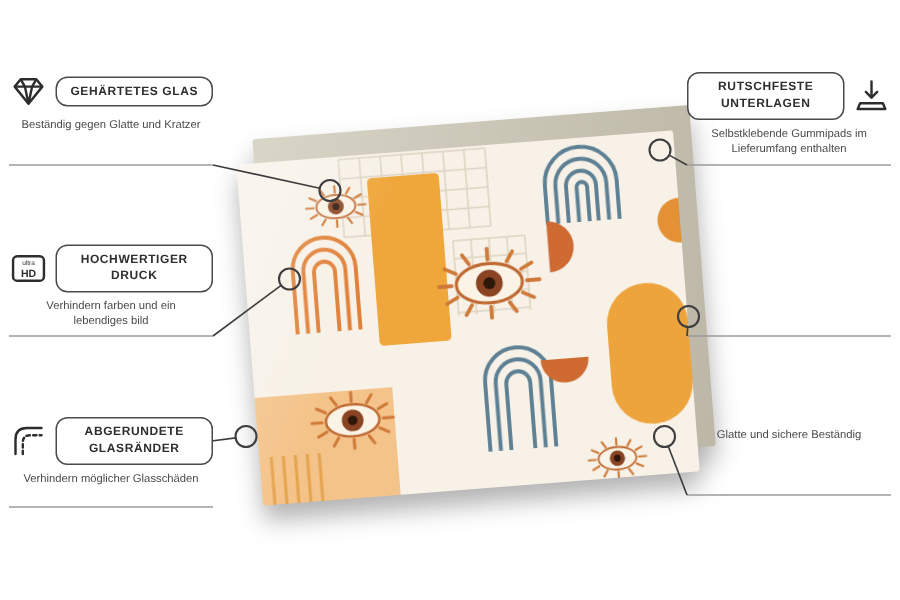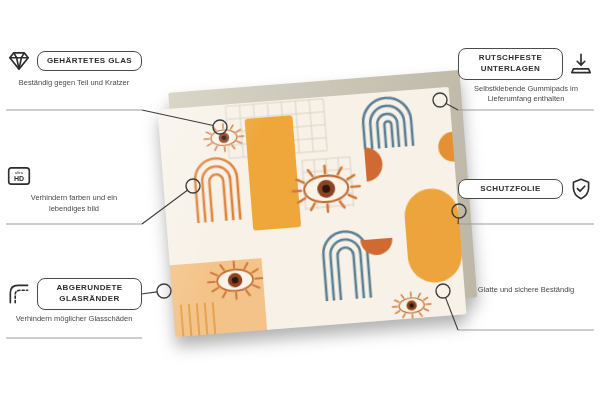--- a/index.html
+++ b/index.html
@@ -145,32 +145,33 @@
   <div class="callout left" style="top:48px">
     <div class="row">
       <span class="icon">
         <svg viewBox="0 0 24 24" fill="none" stroke="#2d2d2d" stroke-width="1.5" stroke-linejoin="round">
           <path d="M7.2 4.5 H16.8 L20.5 9 L12 19.5 L3.5 9 Z"></path>
           <path d="M3.5 9 H20.5 M7.2 4.5 L9.8 9 L12 19.5 M16.8 4.5 L14.2 9 L12 19.5"></path>
         </svg>
       </span>
       <span class="title-box">GEHÄRTETES GLAS</span>
     </div>
-    <div class="desc">Beständig gegen Teil und Kratzer</div>
+    <div class="desc">Beständig gegen Glatte und Kratzer</div>
   </div>
 
   <div class="callout left" style="top:163px">
     <div class="row">
       <span class="icon">
         <svg viewBox="0 0 24 24" fill="none" stroke="#2d2d2d" stroke-width="1.5">
           <rect x="2.5" y="4.5" width="19" height="15" rx="2.5"></rect>
           <text x="12" y="10" font-size="4" text-anchor="middle" fill="#2d2d2d" stroke="none">ultra</text>
           <text x="12" y="17" font-size="6.5" font-weight="bold" text-anchor="middle" fill="#2d2d2d" stroke="none">HD</text>
         </svg>
       </span>
+      <span class="title-box">HOCHWERTIGER DRUCK</span>
     </div>
     <div class="desc">Verhindern farben und ein lebendiges bild</div>
   </div>
 
   <div class="callout right" style="top:48px">
     <div class="row">
       <span class="title-box">RUTSCHFESTE UNTERLAGEN</span>
       <span class="icon">
         <svg viewBox="0 0 24 24" fill="none" stroke="#2d2d2d" stroke-width="1.5" stroke-linejoin="round" stroke-linecap="round">
           <path d="M12 3 V13 M8.5 9.5 L12 13 L15.5 9.5"></path>
@@ -188,28 +189,19 @@
           <path d="M4 20 V11 Q4 4 11 4 H20"></path>
           <path d="M8.5 20 V13 Q8.5 8.5 13 8.5 H20" stroke-dasharray="2 2"></path>
         </svg>
       </span>
       <span class="title-box">ABGERUNDETE GLASRÄNDER</span>
     </div>
     <div class="desc">Verhindern möglicher Glasschäden</div>
   </div>
 
   <div class="callout right" style="top:176px">
-    <div class="row">
-      <span class="title-box">SCHUTZFOLIE</span>
-      <span class="icon">
-        <svg viewBox="0 0 24 24" fill="none" stroke="#2d2d2d" stroke-width="1.5" stroke-linejoin="round" stroke-linecap="round">
-          <path d="M12 3 L19 5.8 V11 C19 15.8 16.2 18.8 12 21 C7.8 18.8 5 15.8 5 11 V5.8 Z"></path>
-          <path d="M8.7 11.6 L11.1 14 L15.4 9.4"></path>
-        </svg>
-      </span>
-    </div>
   </div>
 
   <div class="callout right" style="top:281px">
     <div class="desc">Glatte und sichere Beständig</div>
   </div>
 
 </div>
 
 </body></html>

